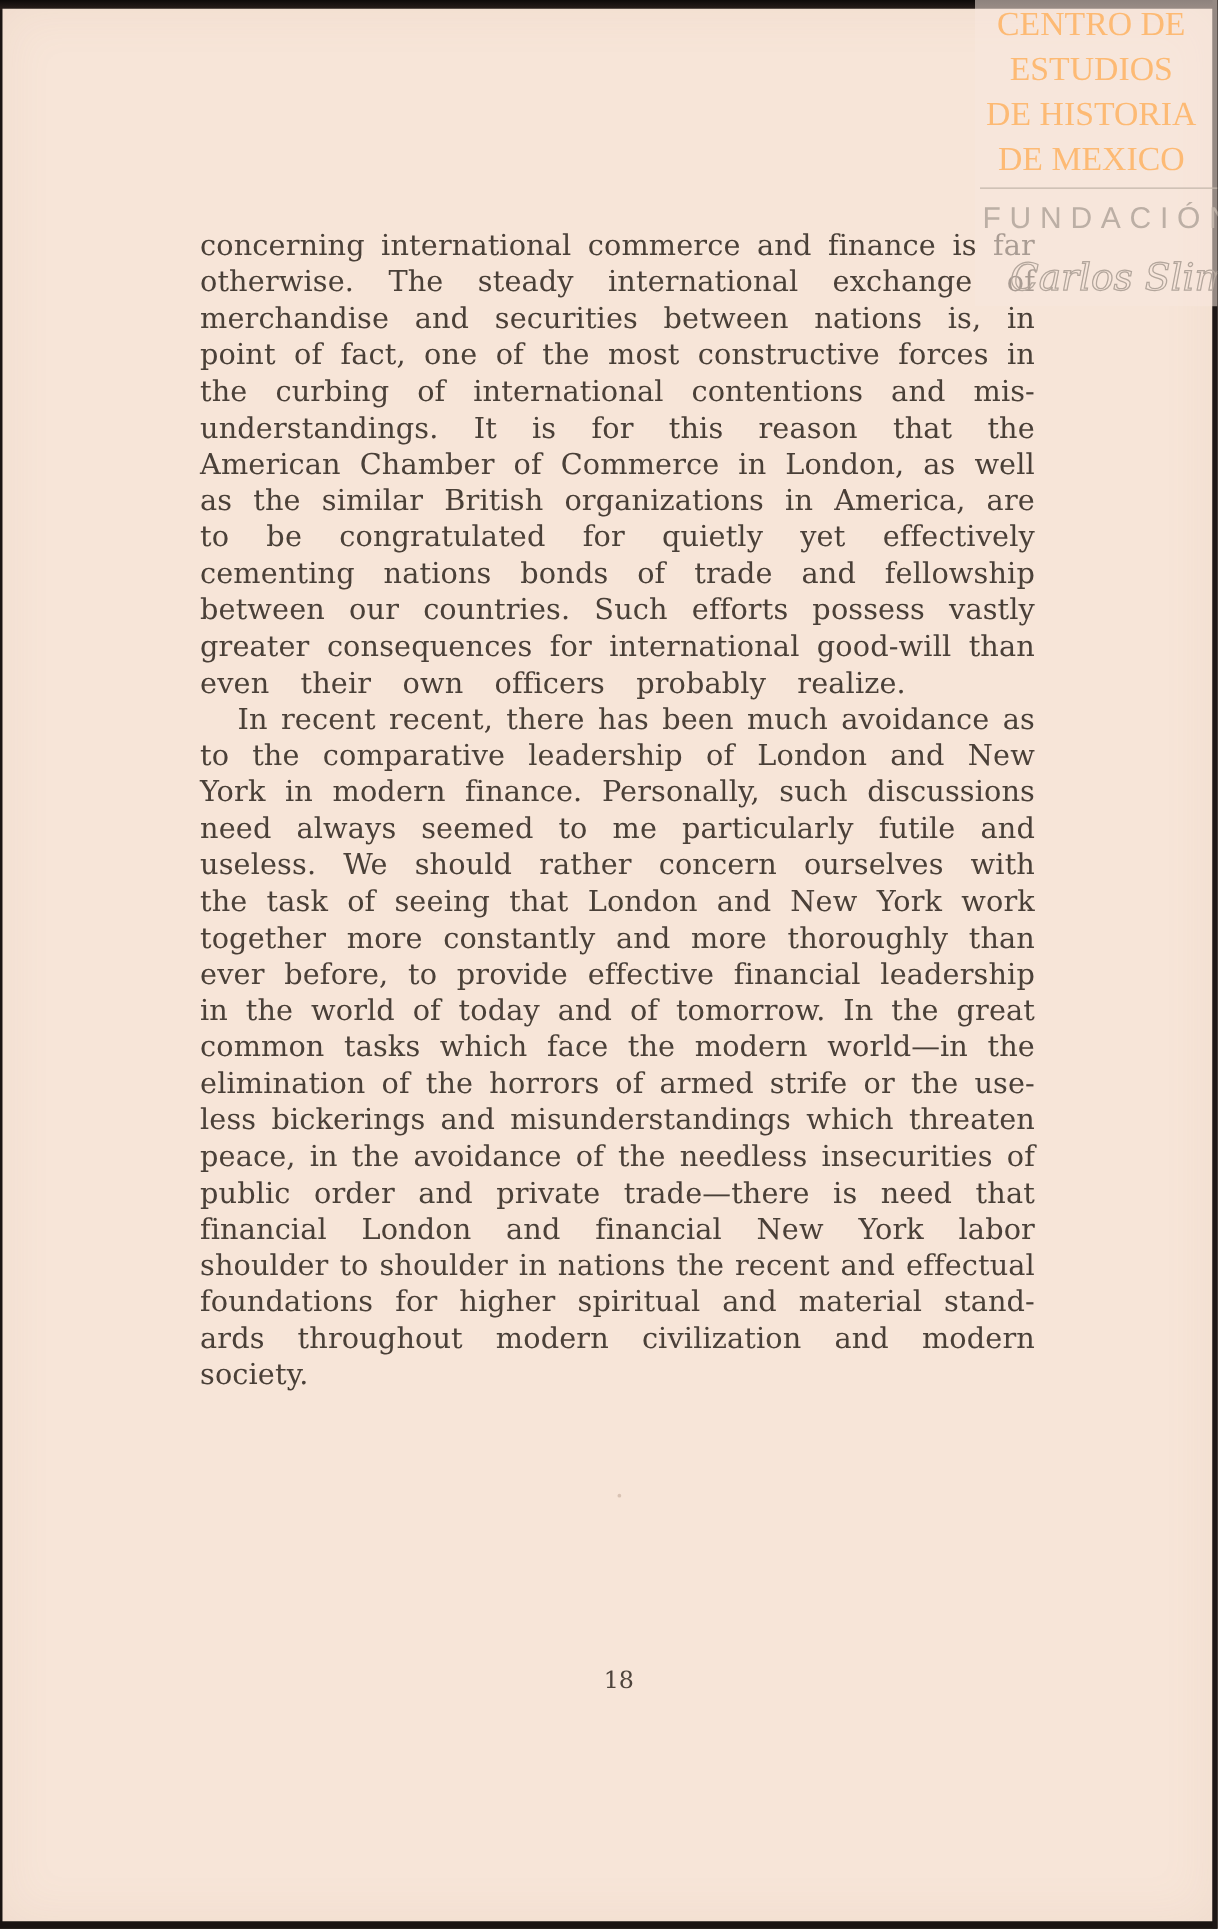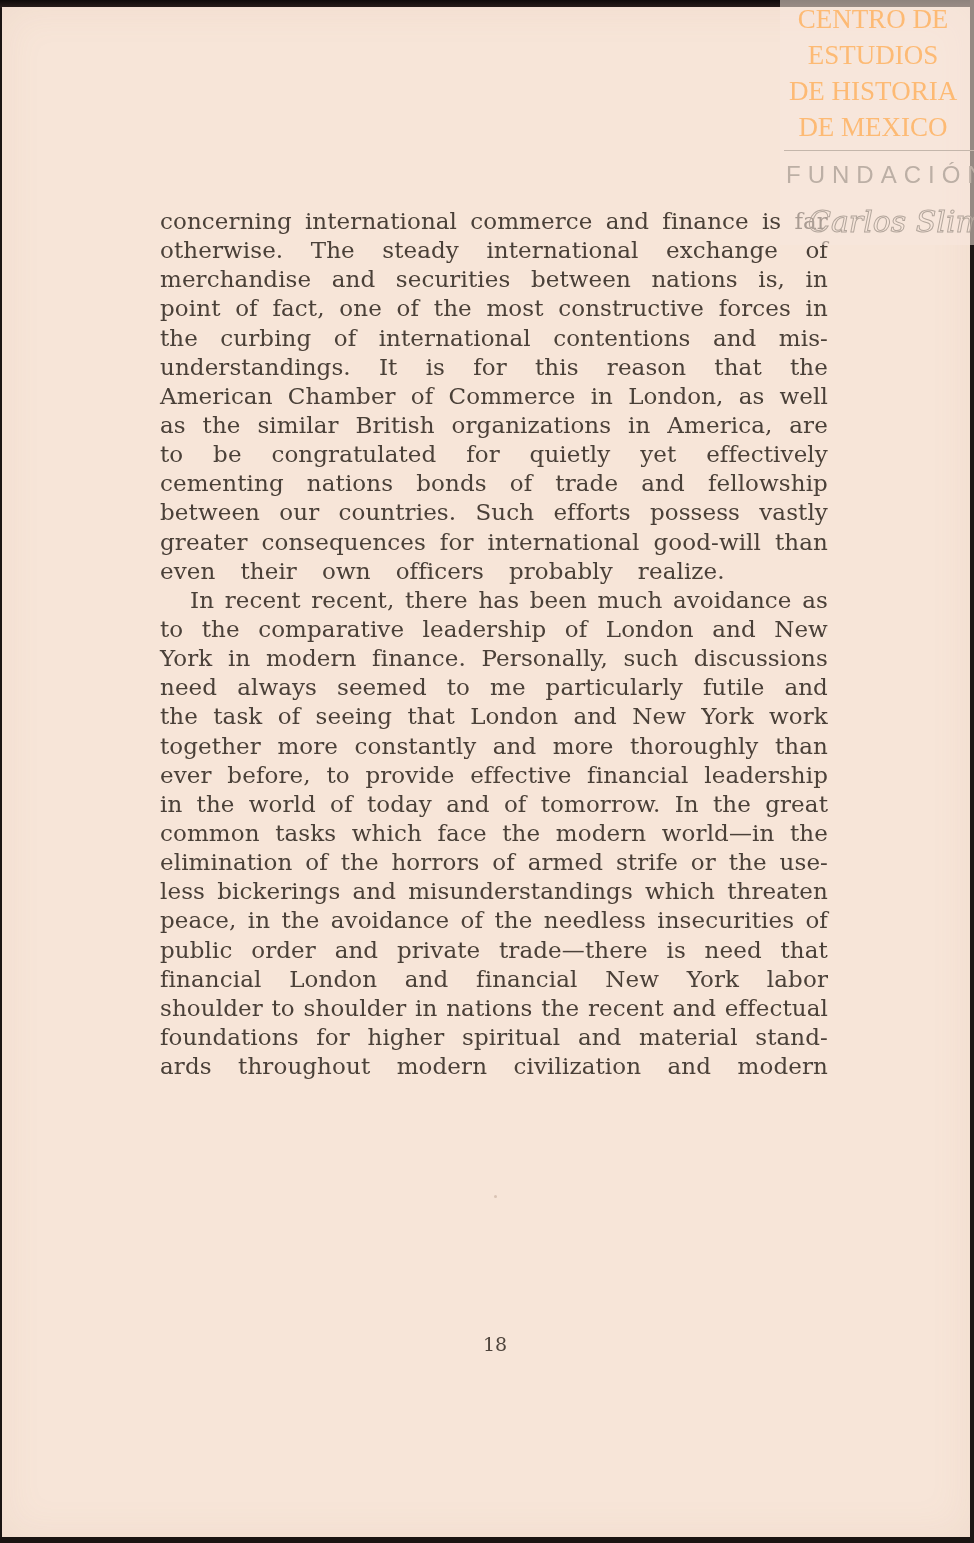--- a/index.html
+++ b/index.html
@@ -38,21 +38,20 @@
       position: absolute;
       left: 160px;
       top: 183px;
       width: 668px;
       font-family: "DejaVu Serif", "Liberation Serif", serif;
       font-size: 23px;
       line-height: 29.15px;
       color: #4a4038;
       letter-spacing: 0.1px;
       word-spacing: 0px;
-      margin-top: 24px;
     }
     
     .jline {
       display: flex;
       justify-content: space-between;
       white-space: nowrap;
       height: 29.15px;
     }
     .jline.indent { padding-left: 30px; }
     .jline.last { justify-content: flex-start; gap: 25px; }
@@ -287,20 +286,29 @@
       <span>need</span>
       <span>always</span>
       <span>seemed</span>
       <span>to</span>
       <span>me</span>
       <span>particularly</span>
       <span>futile</span>
       <span>and</span>
     </div>
     <div class="jline">
+      <span>useless.</span>
+      <span>We</span>
+      <span>should</span>
+      <span>rather</span>
+      <span>concern</span>
+      <span>ourselves</span>
+      <span>with</span>
+    </div>
+    <div class="jline">
       <span>the</span>
       <span>task</span>
       <span>of</span>
       <span>seeing</span>
       <span>that</span>
       <span>London</span>
       <span>and</span>
       <span>New</span>
       <span>York</span>
       <span>work</span>
@@ -416,20 +424,23 @@
       <span>material</span>
       <span>stand-</span>
     </div>
     <div class="jline">
       <span>ards</span>
       <span>throughout</span>
       <span>modern</span>
       <span>civilization</span>
       <span>and</span>
       <span>modern</span>
+    </div>
+    <div class="jline last">
+      <span>society.</span>
     </div>
   </div>
 
 <div class="dust"></div>
 
 <div class="page-number">18</div>
 
 <div class="watermark">
   <div class="wm-line" style="top:4px;">CENTRO DE</div>
   <div class="wm-line" style="top:40px;">ESTUDIOS</div>

